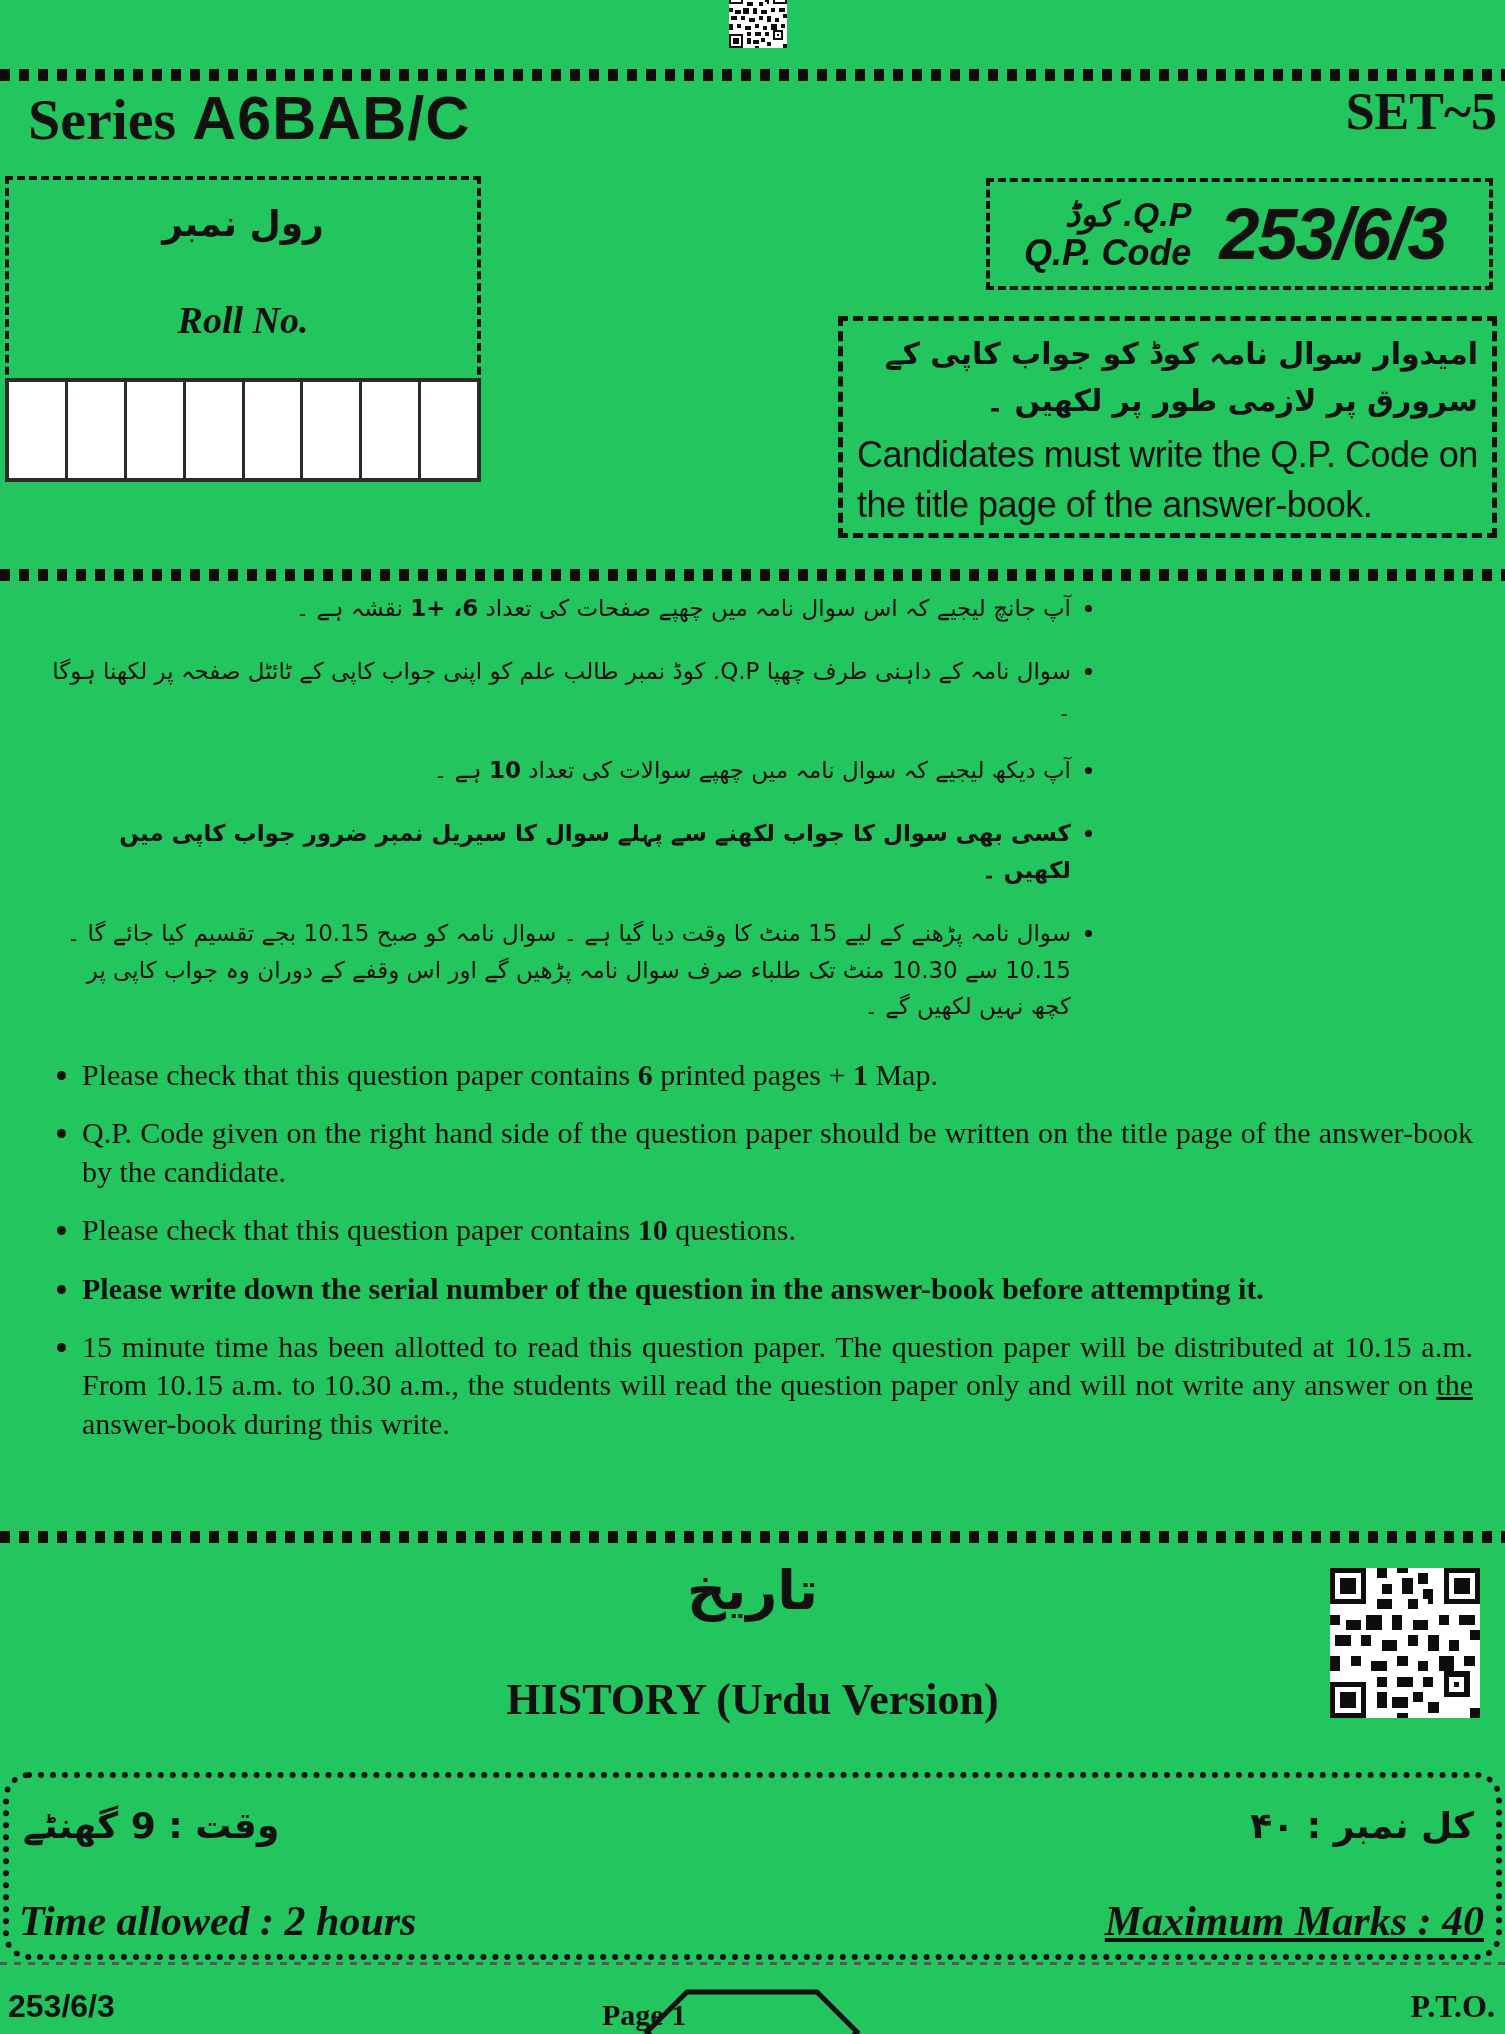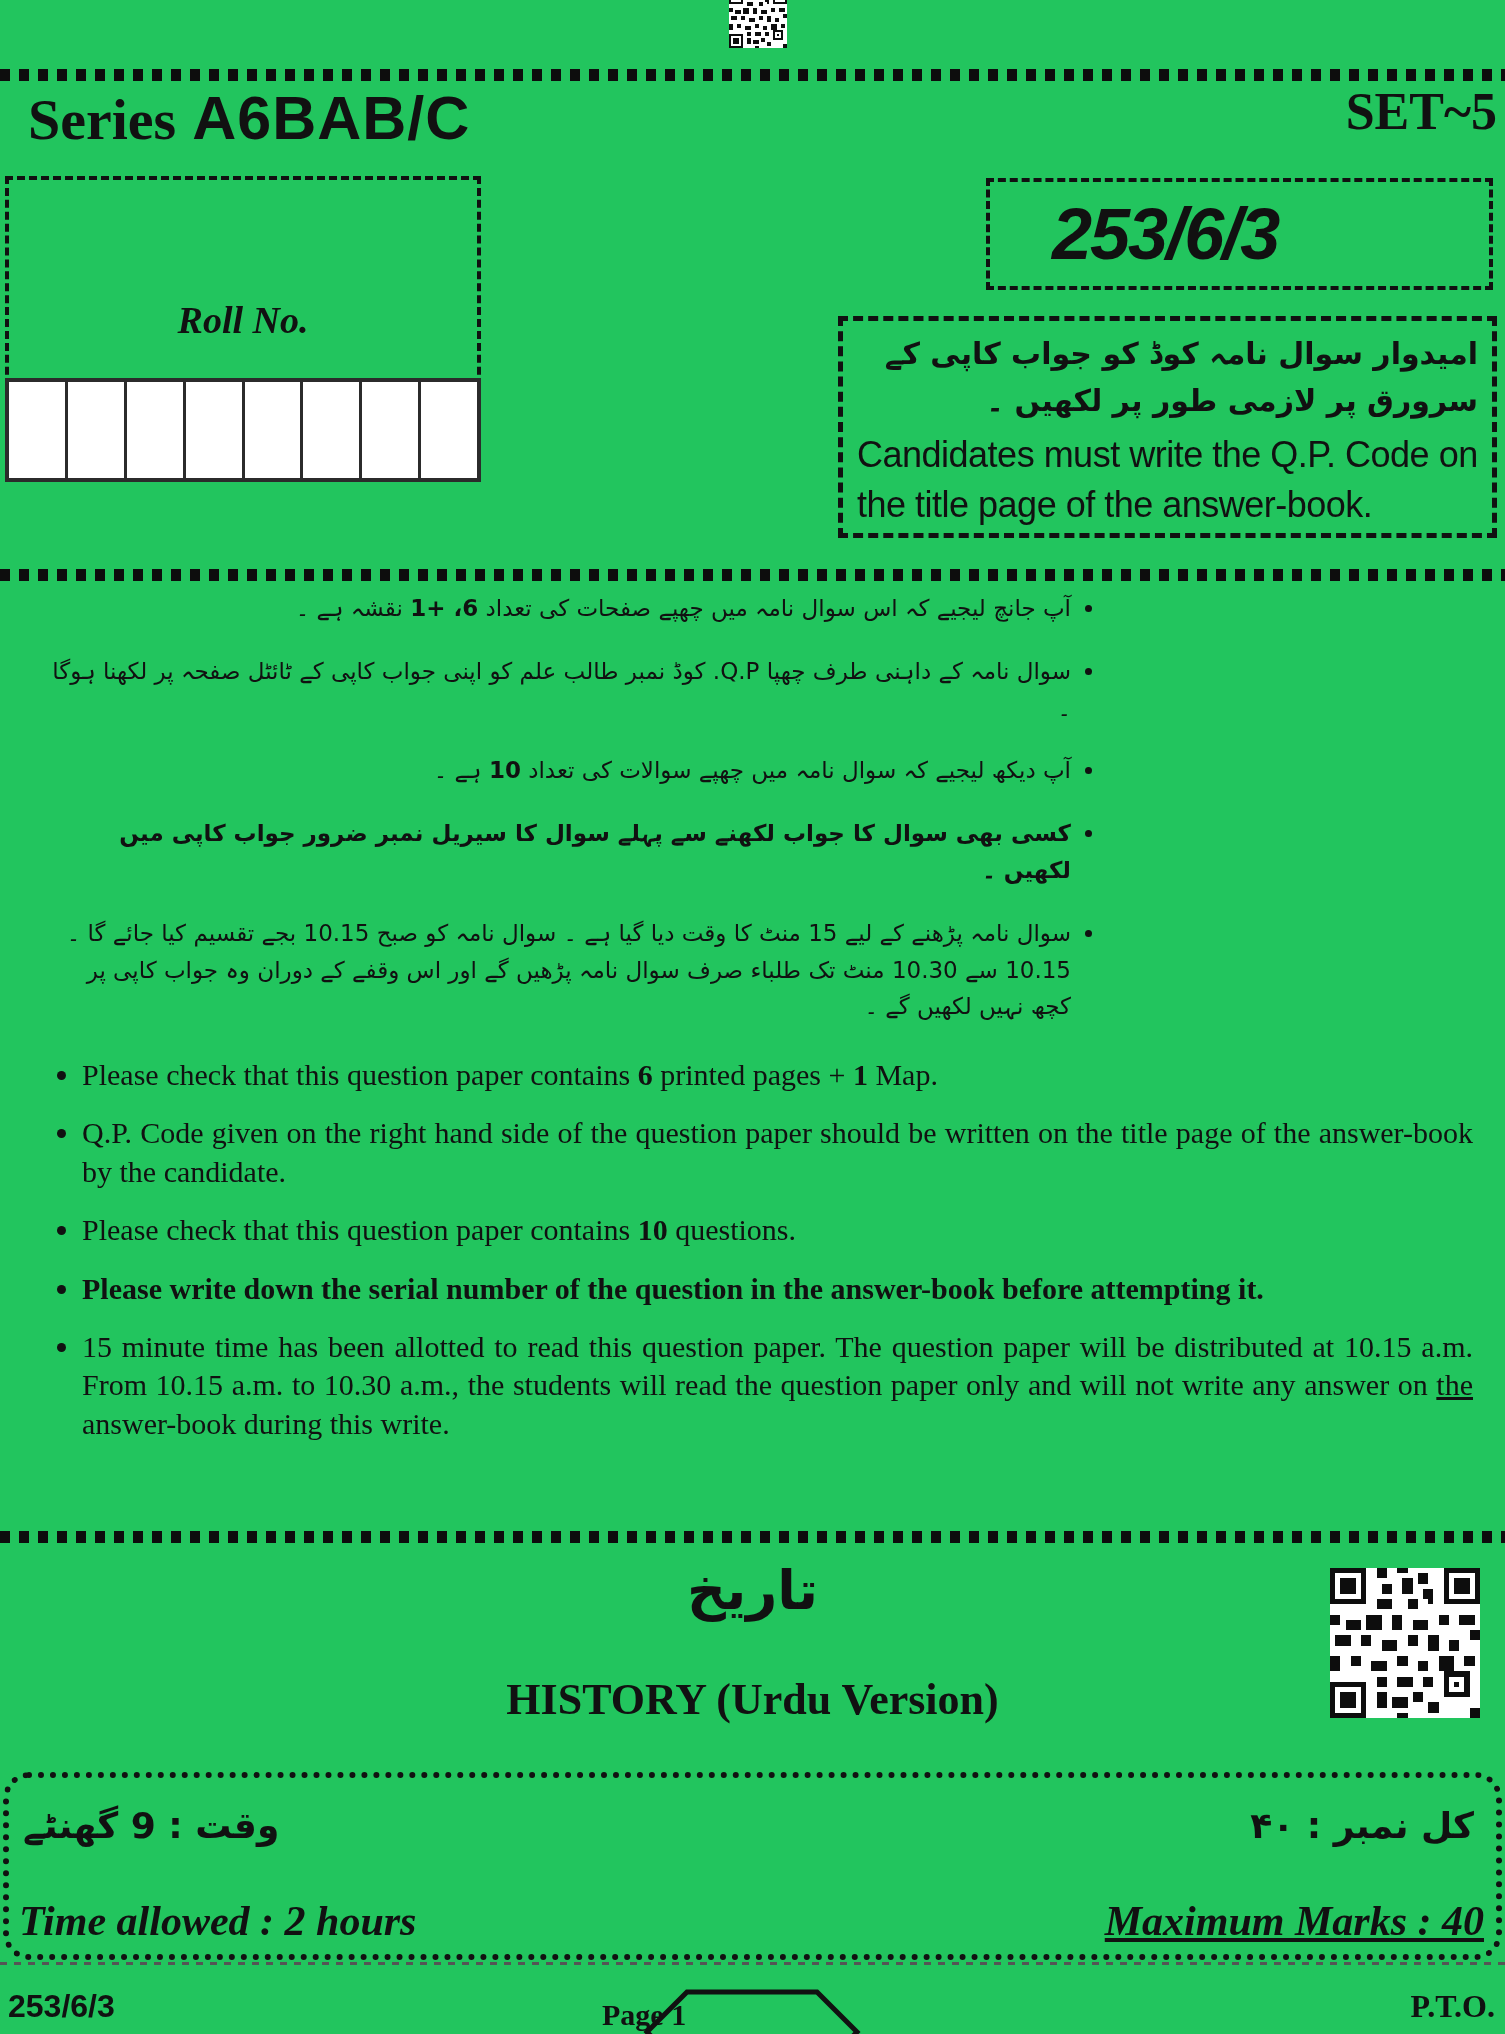--- a/index.html
+++ b/index.html
@@ -159,34 +159,39 @@
     </svg>
 
   <div class="abs dot-rule" style="top:69px;"></div>
 
   <div class="abs series-wrap">
     <span class="series-label">Series</span><span class="series-code">A6BAB/C</span>
   </div>
   <div class="abs set-label">SET~5</div>
 
   <div class="abs roll-box">
+    <div class="abs roll-label-ur">رول نمبر</div>
     <div class="abs roll-label-en">Roll No.</div>
     <div class="abs roll-cells">
         <div></div>
         <div></div>
         <div></div>
         <div></div>
         <div></div>
         <div></div>
         <div></div>
         <div></div>
       </div>
   </div>
 
   <div class="abs qp-box">
+    <div class="qp-labels">
+      <div class="qp-line1">Q.P. کوڈ</div>
+      <div class="qp-line2">Q.P. Code</div>
+    </div>
     <div class="qp-code">253/6/3</div>
   </div>
 
   <div class="abs cand-box">
     <div class="cand-ur">امیدوار سوال نامہ کوڈ کو جواب کاپی کے سرورق پر لازمی طور پر لکھیں ۔</div>
     <div class="cand-en">Candidates must write the Q.P. Code on the title page of the answer-book.</div>
   </div>
 
   <div class="abs dot-rule" style="top:569px;"></div>
 

